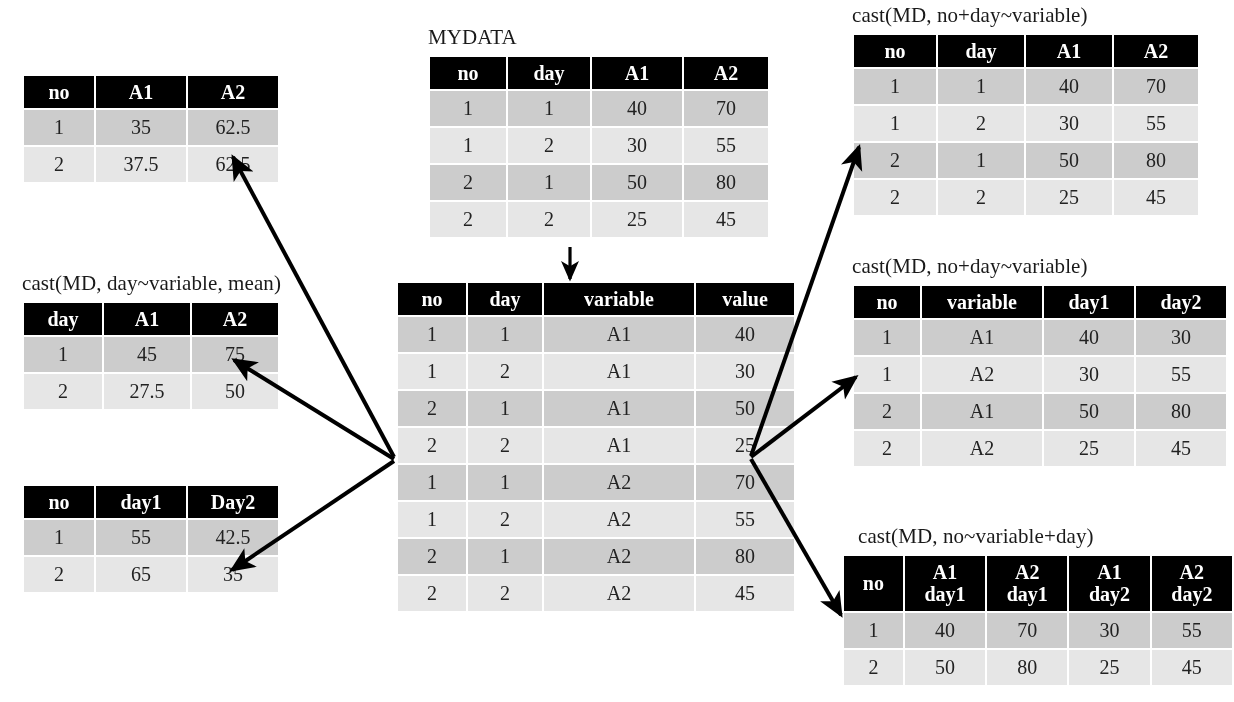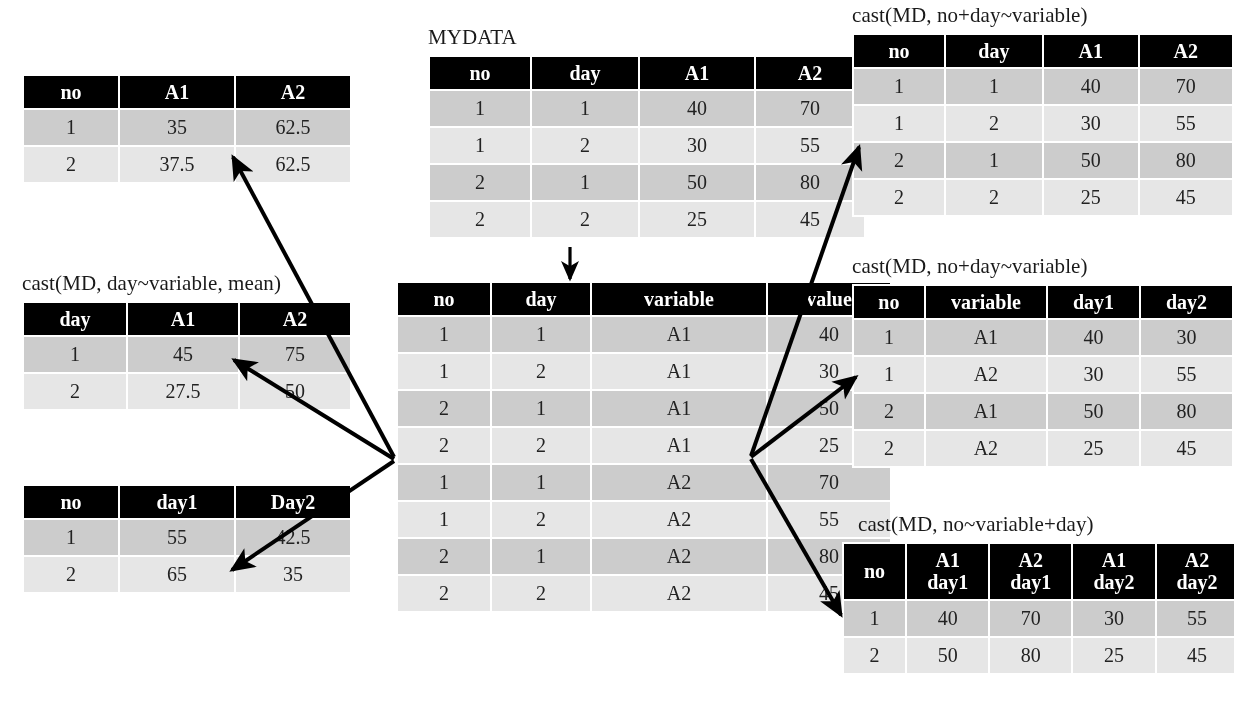--- a/index.html
+++ b/index.html
@@ -27,21 +27,21 @@
     border-collapse:separate;
     border-spacing:2px;
     background:#ffffff;
     font-size:20px;
   }
   table.tbl th{
     background:#000000;
     color:#ffffff;
     font-weight:bold;
     text-align:center;
-    padding:5px 20px;
+    padding:5px 8px;
     font-size:20px;
     line-height:1.12;
     white-space:pre-line;
   }
   table.tbl td{
     text-align:center;
     padding:6px 6px;
     font-weight:normal;
     color:#222;
     font-size:20px;
@@ -315,21 +315,21 @@
         <tr class="even">
           <td>2</td>
           <td>A2</td>
           <td>25</td>
           <td>45</td>
         </tr>
       </tbody>
     </table>
   </div>
 
-  <div class="block" style="left:842px;top:513px;">
+  <div class="block" style="left:842px;top:525px;">
     <div class="caption" style="margin-left:16px;">cast(MD, no~variable+day)</div>
     <table class="tbl" style="margin-top:6px;">
       <thead>
           <tr>
         <th style="width:50px;">no</th>
         <th style="width:72px;">A1
 day1</th>
         <th style="width:72px;">A2
 day1</th>
         <th style="width:72px;">A1

